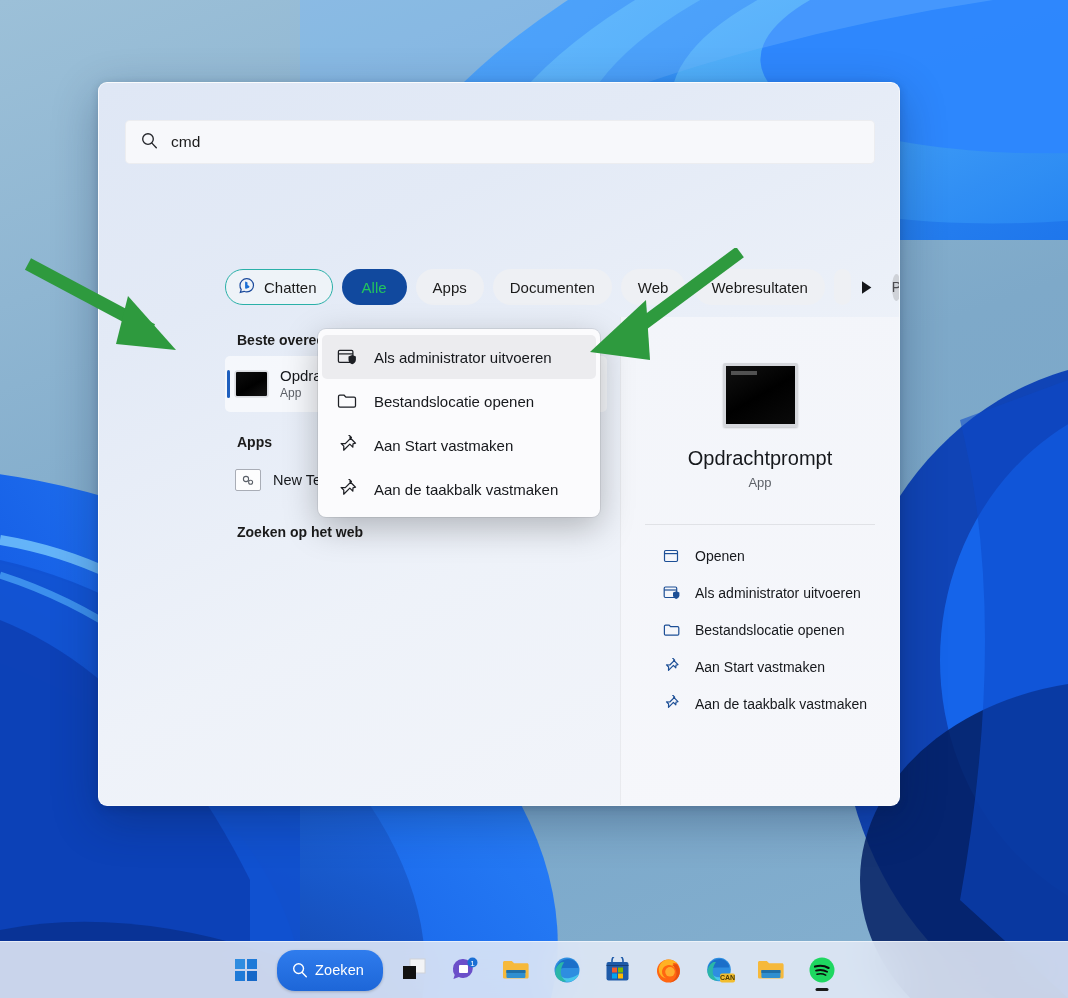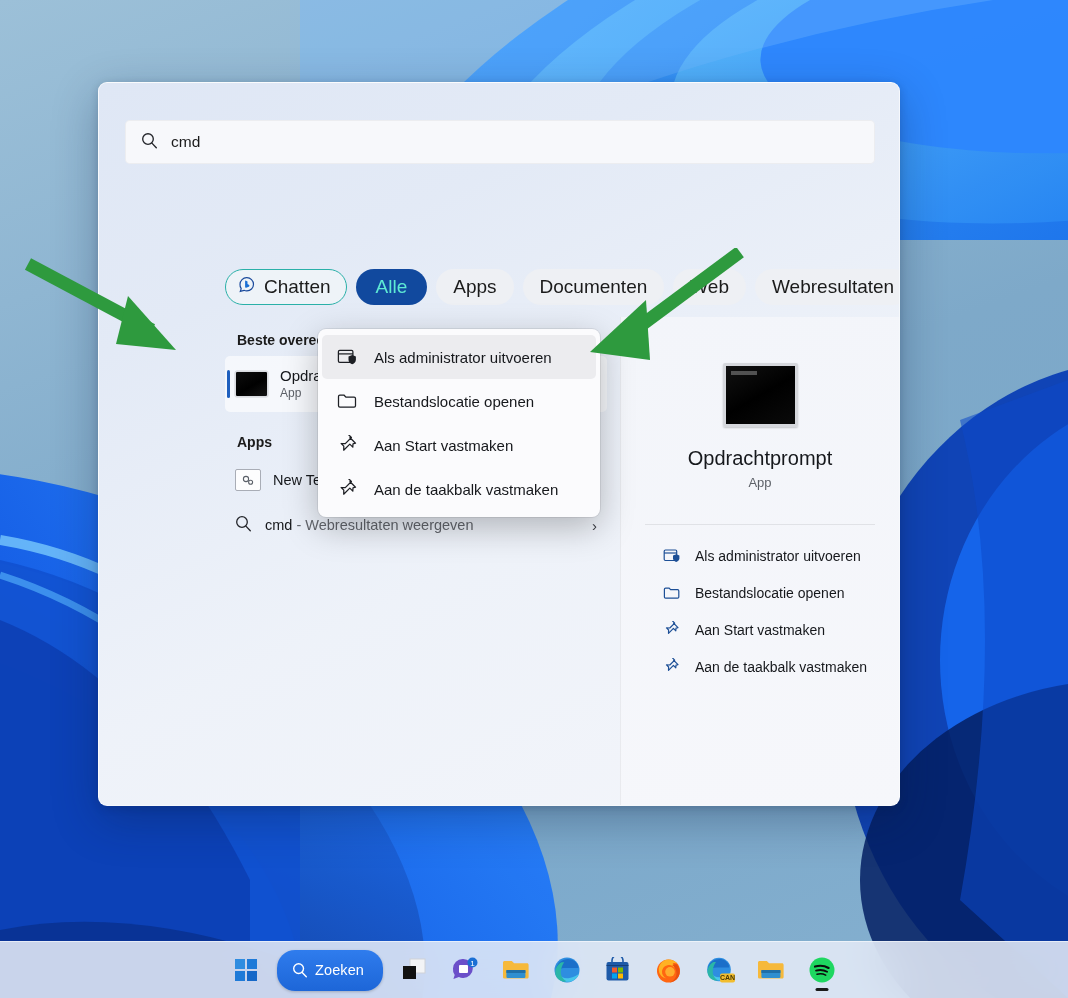--- a/index.html
+++ b/index.html
@@ -60,27 +60,27 @@
   #search-box .q{ font-size:15.5px; color:#1b1b1b; }
 
   
   #chips{
     position:absolute; left:126px; top:186px; width:660px; height:36px;
     display:flex; align-items:center; gap:9px;
   }
   .chip{
     height:36px; border-radius:18px; padding:0 17px;
     display:flex; align-items:center; gap:7px;
-    font-size:19px; color:#1b1b1b; background:#eef0f4;
+    font-size:15px; color:#1b1b1b; background:#eef0f4;
     cursor:pointer; white-space:nowrap;
   }
   .chip.outline{
     background:#eef3f8; border:1.6px solid #2ab0a8; padding:0 15px 0 11px;
   }
-  .chip.active{ background:#11499e; color:#5eead4; padding:0 20px; }
+  .chip.active{ background:#11499e; color:#22c55e; padding:0 20px; }
   .chip.clipped{ max-width:74px; overflow:hidden; padding-right:0; }
   #chips-more{
     width:22px; display:flex; align-items:center; justify-content:center;
     cursor:pointer;
   }
   #avatar{
     width:27px; height:27px; border-radius:50%; background:#cfd2d8;
     color:#4b4b50; font-size:14px; display:flex; align-items:center;
     justify-content:center; margin-left:10px; cursor:pointer;
   }
@@ -314,42 +314,40 @@
         <svg width="14" height="12" viewBox="0 0 14 12">
           <circle cx="5" cy="5" r="2.6" fill="none" stroke="#5a5f68" stroke-width="1.1"></circle>
           <circle cx="9.6" cy="8.2" r="2" fill="none" stroke="#5a5f68" stroke-width="1.1"></circle>
         </svg>
       </div>
       <div class="res-txt">
         <div class="t1">New Text Document</div>
       </div>
     </div>
 
-
-    <div class="web-row">
-      <span>
-        <svg width="17" height="17" viewBox="0 0 17 17">
-          <circle cx="7" cy="7" r="5.3" fill="none" stroke="#23252a" stroke-width="1.3"></circle>
-          <line x1="10.9" y1="11.1" x2="15.3" y2="15.8" stroke="#23252a" stroke-width="1.3" stroke-linecap="round"></line>
-        </svg>
-      </span>
-      <span class="wt">
-        <b>cmd</b><span> - Webresultaten weergeven</span>
-      </span>
-      <span class="caret">›</span>
-    </div>
+    <div class="grp-head" style="margin-top:22px">Zoeken op het web</div>
+
   </div>
 
   <div id="preview">
     <div id="prev-icon"></div>
     <div id="prev-title">Opdrachtprompt</div>
     <div id="prev-sub">App</div>
     <div id="prev-div"></div>
 
     <div id="acts">
+      <div class="act-row">
+        <span class="ico">
+          <svg width="16" height="16" viewBox="0 0 16 16">
+            <rect x="1.5" y="2.5" width="13" height="11" rx="1.2" fill="none" stroke="#1d4f96" stroke-width="1.2"></rect>
+            <path d="M1.5 5.6h13" stroke="#1d4f96" stroke-width="1.2"></path>
+          </svg>
+        </span>
+        <span>Openen</span>
+      </div>
       <div class="act-row">
         <span class="ico">
           <svg width="17" height="16" viewBox="0 0 17 16">
             <rect x="1.2" y="2" width="12.5" height="10.5" rx="1.2" fill="none" stroke="#1d4f96" stroke-width="1.2"></rect>
             <path d="M1.2 5h12.5" stroke="#1d4f96" stroke-width="1.2"></path>
             <path d="M10 7.4l3.2-1.1 3.2 1.1v3.1c0 2-1.9 3.1-3.2 3.6-1.3-.5-3.2-1.6-3.2-3.6Z" fill="#1d4f96"></path>
           </svg>
         </span>
         <span>Als administrator uitvoeren</span>
       </div>

